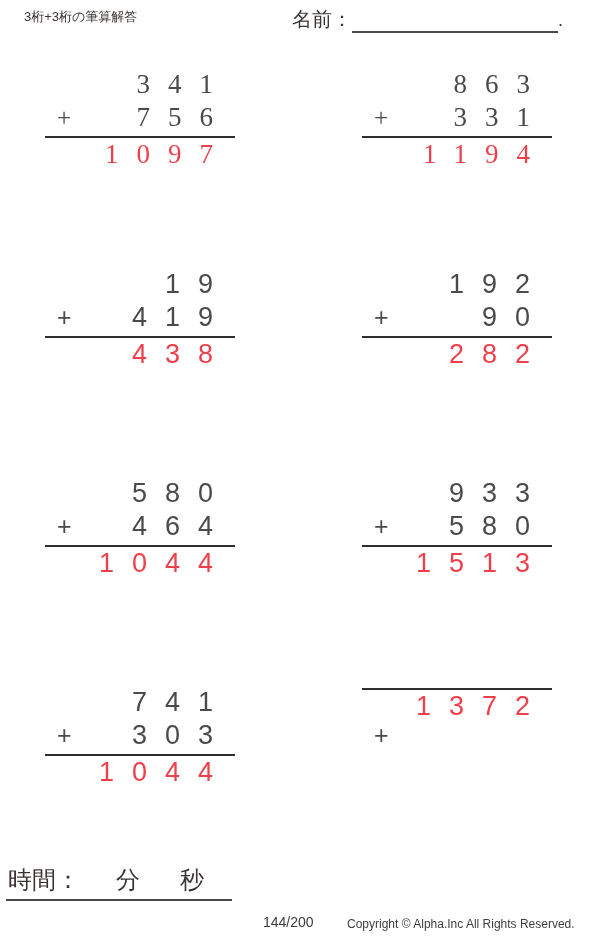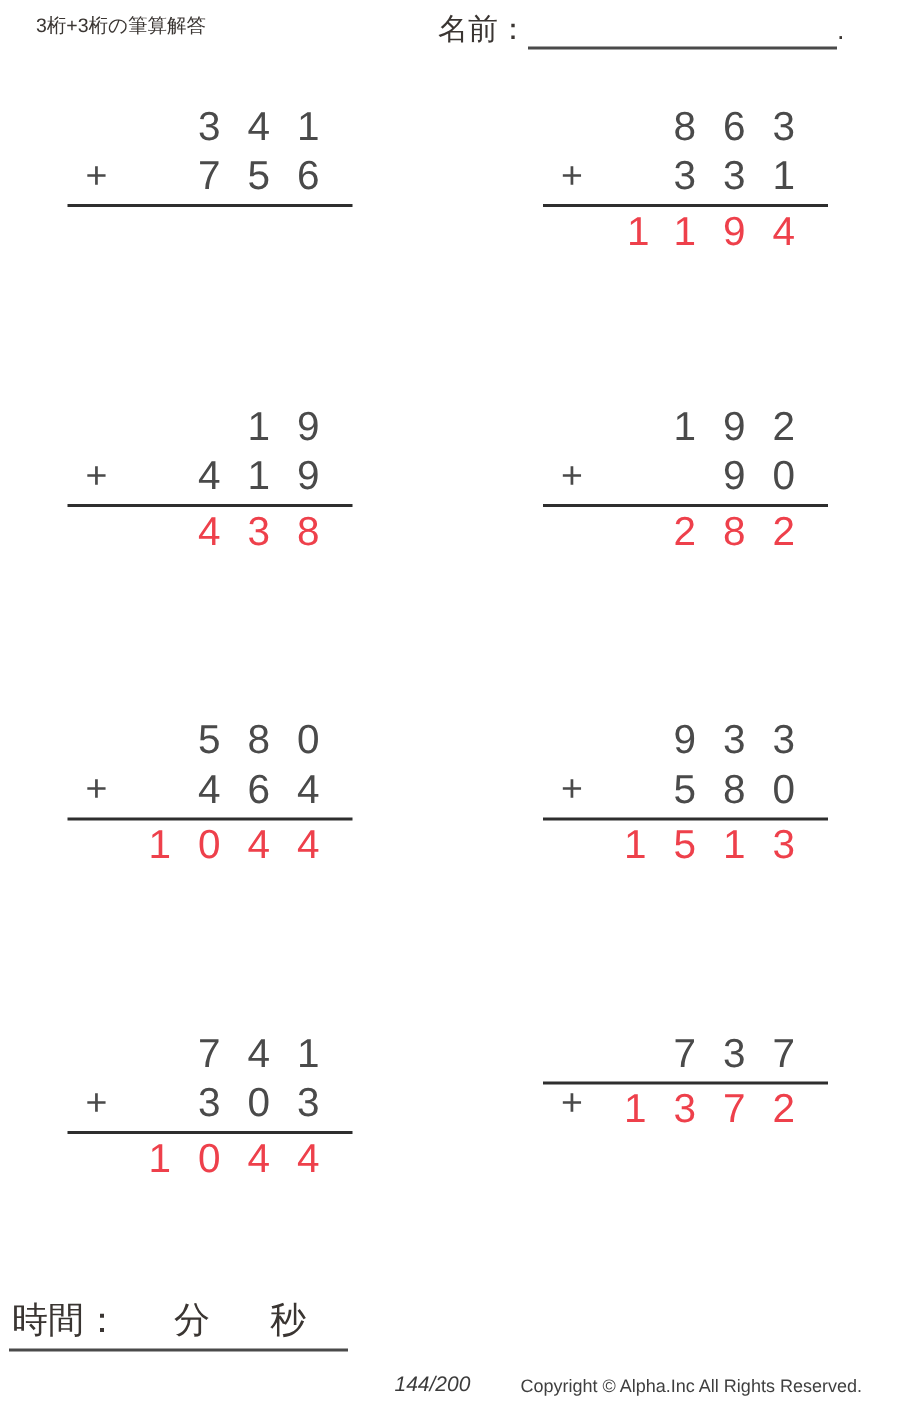--- a/index.html
+++ b/index.html
@@ -27,21 +27,21 @@
     display: inline-block; width: 206px; height: 23px;
     border-bottom: 2px solid #4a4a4a;
     vertical-align: bottom;
   }
   .name-suffix { font-size: 18px; }
 
   
   .problem { position: absolute; width: 190px; }
   .col-left  { left: 45px; }
   .col-right { left: 362px; }
-  .row-1 { top: 68px; }
+  .row-1 { top: 68px; font-family: Liberation Serif, serif; }
   .row-2 { top: 268px; }
   .row-3 { top: 477px; }
   .row-4 { top: 686px; }
 
   .num-row {
     height: 33px; line-height: 33px;
     text-align: right;
     padding-right: 4px;           
     font-size: 27px;
     letter-spacing: 18px;
@@ -65,38 +65,39 @@
     position: absolute; left: 6px; top: 864px;
     font-size: 24px; color: #3a3532;
     border-bottom: 2px solid #4a4a4a;
     padding: 0 28px 3px 2px;
     white-space: nowrap;
   }
   .time-spacer-1 { display: inline-block; width: 36px; }
   .time-spacer-2 { display: inline-block; width: 40px; }
   .footer-page {
     position: absolute; left: 263px; top: 914px;
-    font-size: 14px; color: #3c3c3c; font-style: italic;
+    font-size: 14px; color: #3c3c3c;
   }
   .footer-copy {
     position: absolute; left: 335px; top: 917px;
     font-size: 12px; color: #3f3f3f; margin-left: 12px;
   }
 </style>
 </head>
 <body style="--answer-red: #ee404b; --digit-gray: #4a4a4a;">
 
 <div class="page-title">3桁+3桁の筆算解答</div>
 <div class="name-block"><span>名前：</span><span class="name-line"></span><span class="name-suffix">.</span></div>
 
 <div class="problem col-left row-1">
   <div class="num-row">341</div>
   <div class="num-row">756</div>
   <span class="plus">+</span>
   <div class="sum-line"></div>
+  <div class="num-row answer">1097</div>
 </div>
 
 <div class="problem col-right row-1">
   <div class="num-row">863</div>
   <div class="num-row">331</div>
   <span class="plus">+</span>
   <div class="sum-line"></div>
   <div class="num-row answer">1194</div>
 </div>
 
@@ -134,21 +135,20 @@
 
 <div class="problem col-left row-4">
   <div class="num-row">741</div>
   <div class="num-row">303</div>
   <span class="plus">+</span>
   <div class="sum-line"></div>
   <div class="num-row answer">1044</div>
 </div>
 
 <div class="problem col-right row-4">
-  <div class="num-row">737</div>
   <span class="plus">+</span>
   <div class="sum-line"></div>
   <div class="num-row answer">1372</div>
 </div>
 
 <div class="footer-time"><span>時間：</span><span class="time-spacer-1"></span><span>分</span><span class="time-spacer-2"></span><span>秒</span></div>
 
 <div class="footer-page">144/200</div>
 <div class="footer-copy">Copyright © Alpha.Inc All Rights Reserved.</div>
 

